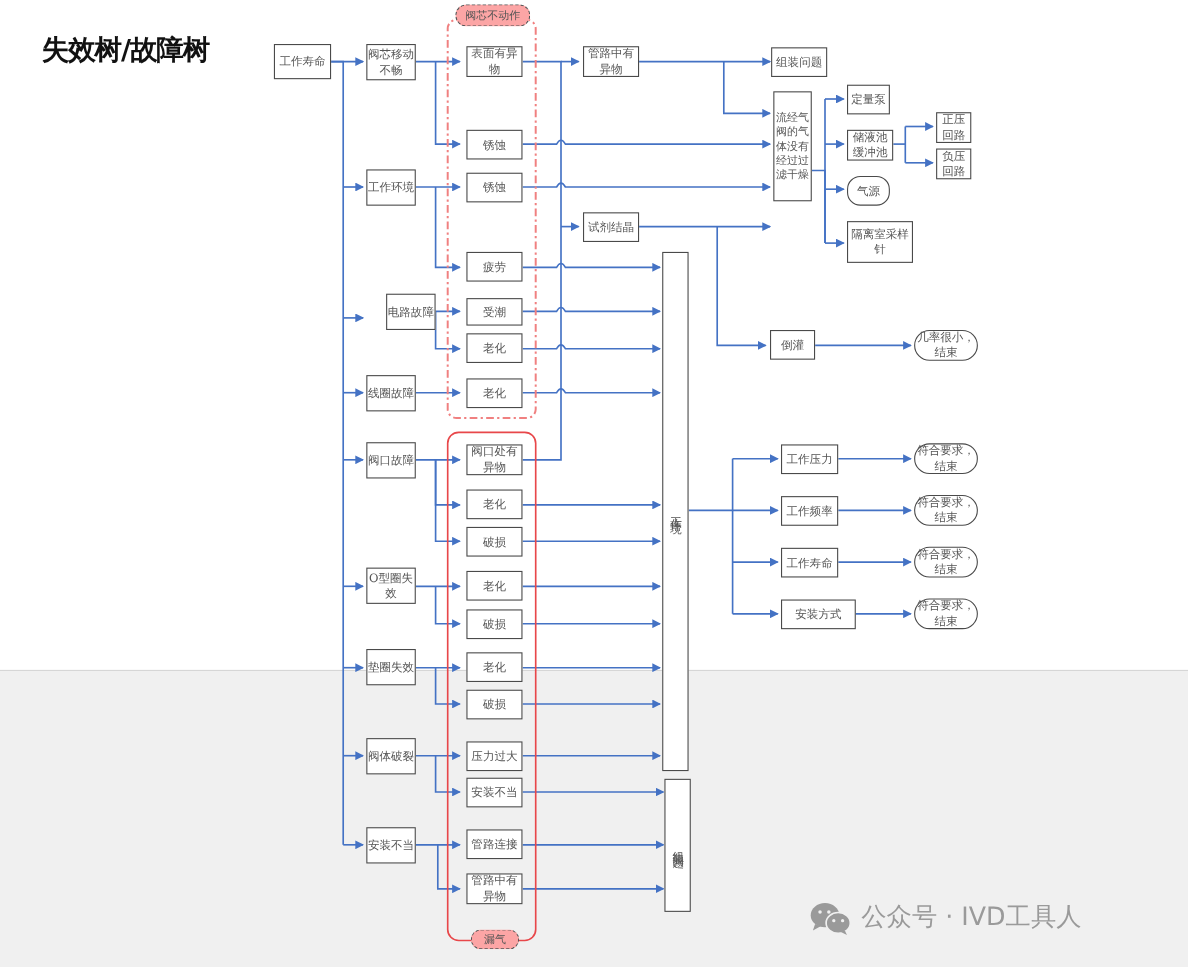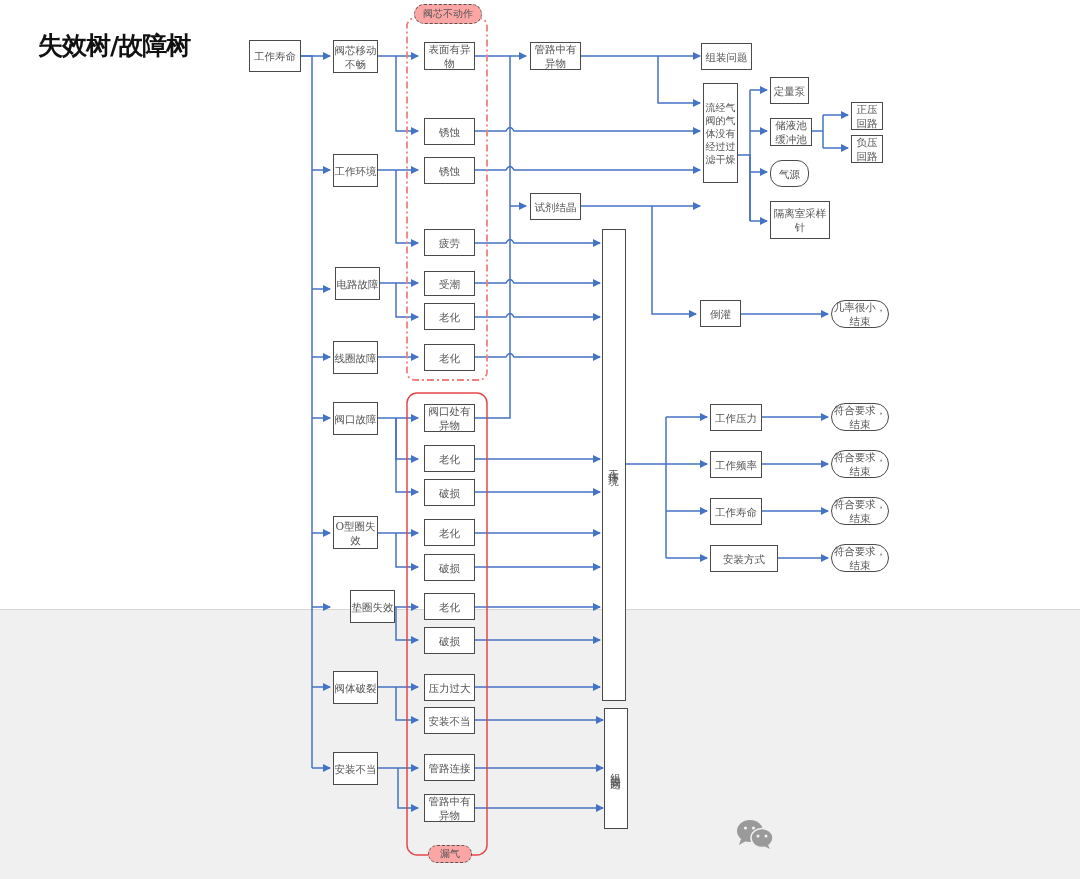--- a/index.html
+++ b/index.html
@@ -116,25 +116,25 @@
   <rect x="407" y="393" width="80" height="462" rx="10" fill="none" stroke="#e8474a" stroke-width="1.5"></rect>
 </svg>
 
 <div class="group-label" style="left:414px;top:4px;width:68px;height:20px;">阀芯不动作</div>
 <div class="group-label" style="left:428px;top:845px;width:44px;height:18px;">漏气</div>
 
 <div class="node" style="left:249px;top:40px;width:52px;height:32px;">工作寿命</div>
 
 <div class="node" style="left:333px;top:40px;width:45px;height:33px;">阀芯移动不畅</div>
 <div class="node" style="left:333px;top:154px;width:45px;height:33px;">工作环境</div>
-<div class="node" style="left:335px;top:267px;width:45px;height:33px;">电路故障</div>
+<div class="node" style="left:351px;top:267px;width:45px;height:33px;">电路故障</div>
 <div class="node" style="left:333px;top:341px;width:45px;height:33px;">线圈故障</div>
 <div class="node" style="left:333px;top:402px;width:45px;height:33px;">阀口故障</div>
 <div class="node" style="left:333px;top:516px;width:45px;height:33px;">O型圈失效</div>
-<div class="node" style="left:333px;top:590px;width:45px;height:33px;margin-left:17px;">垫圈失效</div>
+<div class="node" style="left:333px;top:590px;width:45px;height:33px;">垫圈失效</div>
 <div class="node" style="left:333px;top:671px;width:45px;height:33px;">阀体破裂</div>
 <div class="node" style="left:333px;top:752px;width:45px;height:33px;">安装不当</div>
 
 <div class="node" style="left:424px;top:42px;width:51px;height:28px;">表面有异物</div>
 <div class="node" style="left:424px;top:118px;width:51px;height:27px;">锈蚀</div>
 <div class="node" style="left:424px;top:157px;width:51px;height:27px;">锈蚀</div>
 <div class="node" style="left:424px;top:229px;width:51px;height:27px;">疲劳</div>
 <div class="node" style="left:424px;top:271px;width:51px;height:25px;">受潮</div>
 <div class="node" style="left:424px;top:303px;width:51px;height:27px;">老化</div>
 <div class="node" style="left:424px;top:344px;width:51px;height:27px;">老化</div>
@@ -184,13 +184,14 @@
       <ellipse cx="15" cy="13" rx="13" ry="11" fill="#9a9a9a"></ellipse>
       <path d="M6,21 L4,27 L11,23 z" fill="#9a9a9a"></path>
       <ellipse cx="27" cy="20" rx="11" ry="9.5" fill="#9a9a9a" stroke="#f0f0f0" stroke-width="1.5"></ellipse>
       <path d="M33,27 L35,31 L29,28 z" fill="#9a9a9a"></path>
       <circle cx="10.5" cy="10" r="1.6" fill="#f0f0f0"></circle>
       <circle cx="18.5" cy="10" r="1.6" fill="#f0f0f0"></circle>
       <circle cx="23" cy="18" r="1.5" fill="#f0f0f0"></circle>
       <circle cx="31" cy="18" r="1.5" fill="#f0f0f0"></circle>
     </svg>
   </span>
+  <span>公众号 · IVD工具人</span>
 </div>
 
 </body></html>

